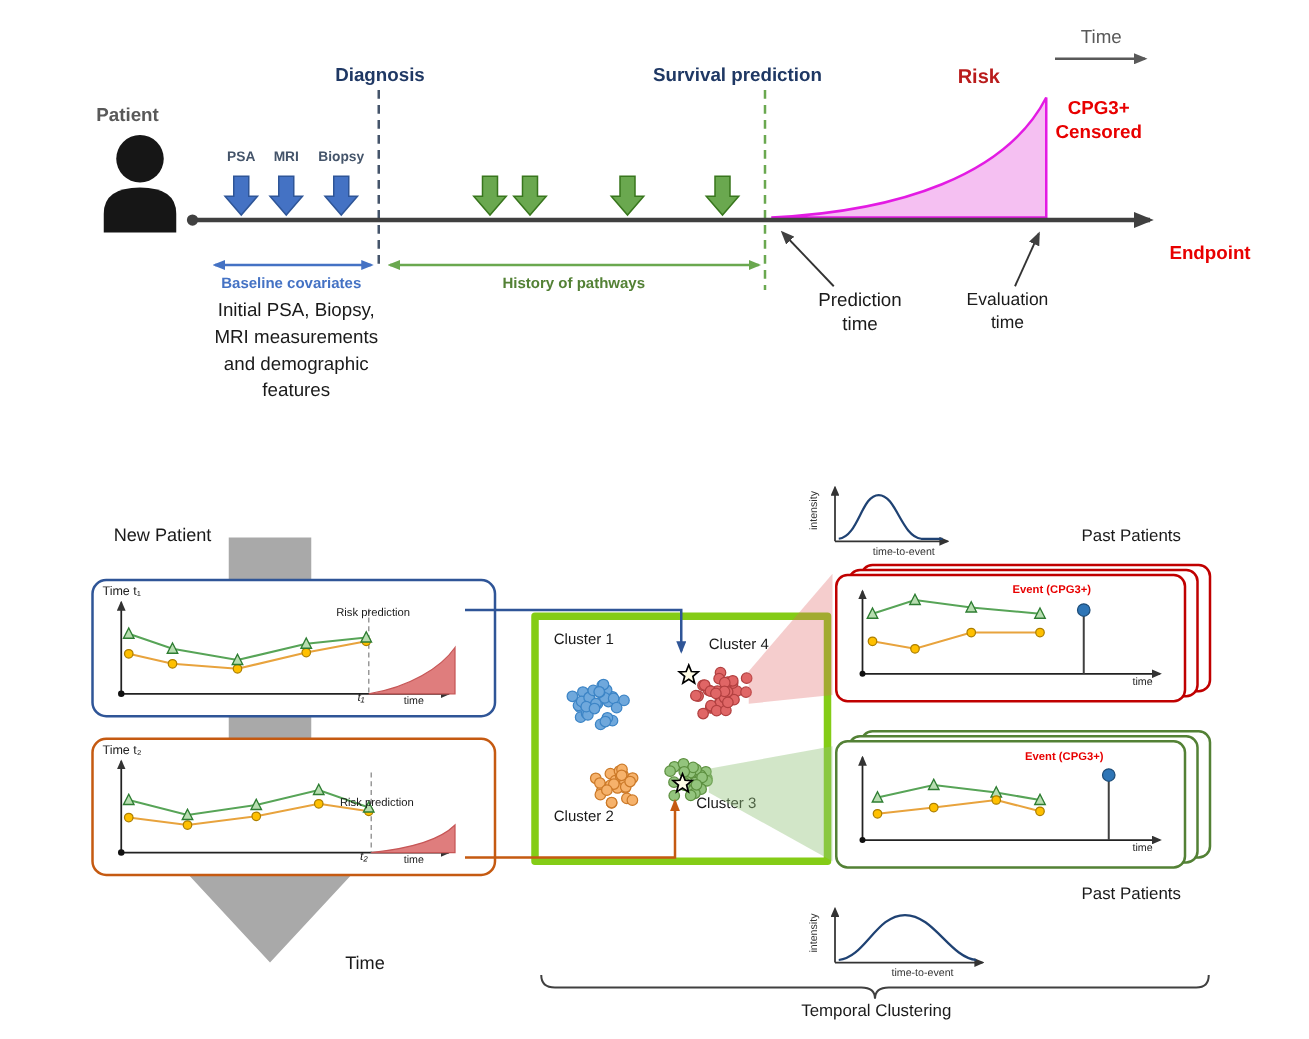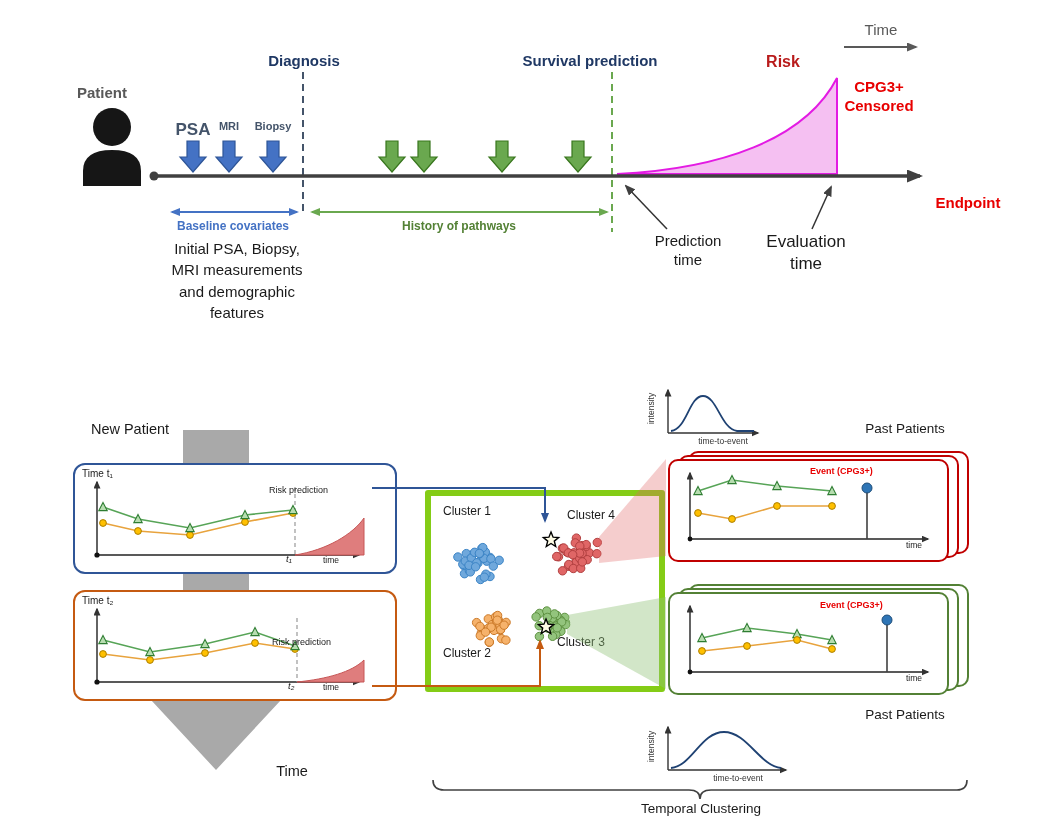--- a/index.html
+++ b/index.html
@@ -106,29 +106,29 @@
 
   <div class="label cx grayt" style="left:881px;top:20px;font-size:15px;">Time</div>
   <div class="label cx b navy" style="left:304px;top:51px;font-size:15px;">Diagnosis</div>
   <div class="label cx b navy" style="left:590px;top:51px;font-size:15px;">Survival prediction</div>
   <div class="label cx b" style="left:783px;top:52px;font-size:16px;color:#b91c1c;">Risk</div>
   <div class="label cx b redt" style="left:879px;top:77px;font-size:15px;text-align:center;">
     <span style="display:block">CPG3+</span>
     <span style="display:block">Censored</span>
   </div>
   <div class="label cx b grayt" style="left:102px;top:83px;font-size:15px;">Patient</div>
-  <div class="label cx" style="left:193px;top:119px;font-size:17px;font-weight:600;color:#44546A;">PSA</div>
+  <div class="label cx" style="left:193px;top:119px;font-size:11px;font-weight:600;color:#44546A;">PSA</div>
   <div class="label cx" style="left:229px;top:119px;font-size:11px;font-weight:600;color:#44546A;">MRI</div>
   <div class="label cx" style="left:273px;top:119px;font-size:11px;font-weight:600;color:#44546A;">Biopsy</div>
   <div class="label cx b redt" style="left:968px;top:193px;font-size:15px;">Endpoint</div>
   <div class="label cx b bluet" style="left:233px;top:219px;font-size:12px;">Baseline covariates</div>
   <div class="label cx greent" style="left:459px;top:219px;font-size:12px;font-weight:600;">History of pathways</div>
   <div class="label wrap" style="left:162px;top:238px;width:150px;font-size:15px;line-height:1.42;">Initial PSA, Biopsy, MRI measurements and demographic features</div>
   <div class="label wrap" style="left:643px;top:231px;width:90px;font-size:15px;">Prediction time</div>
-  <div class="label wrap" style="left:761px;top:231px;width:90px;font-size:17px;">Evaluation time</div>
+  <div class="label wrap" style="left:761px;top:231px;width:90px;font-size:14px;">Evaluation time</div>
 
   <div class="label cx" style="left:130px;top:420px;font-size:14.5px;">New Patient</div>
   <div class="label cx" style="left:292px;top:762px;font-size:14.5px;">Time</div>
   <div class="label cx" style="left:905px;top:420px;font-size:13.5px;">Past Patients</div>
   <div class="label cx" style="left:905px;top:706px;font-size:13.5px;">Past Patients</div>
   <div class="label cx" style="left:701px;top:800px;font-size:13.5px;">Temporal Clustering</div>
   <div class="label vlab" style="left:621px;top:403px;width:60px;font-size:8.5px;color:#333;">intensity</div>
   <div class="label cx" style="left:723px;top:436px;font-size:8.5px;color:#333;">time-to-event</div>
   <div class="label vlab" style="left:621px;top:741px;width:60px;font-size:8.5px;color:#333;">intensity</div>
   <div class="label cx" style="left:738px;top:773px;font-size:8.5px;color:#333;">time-to-event</div>

